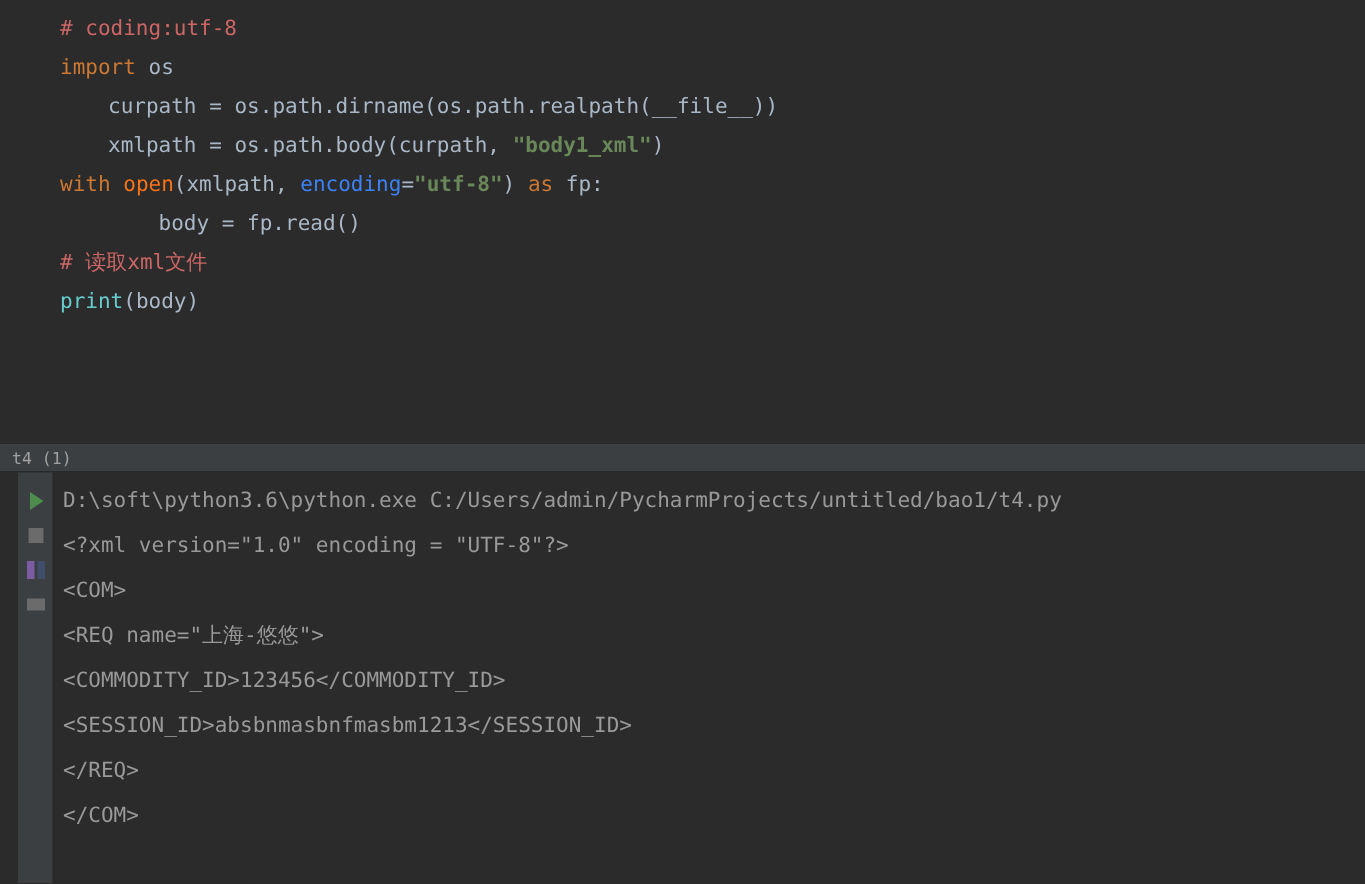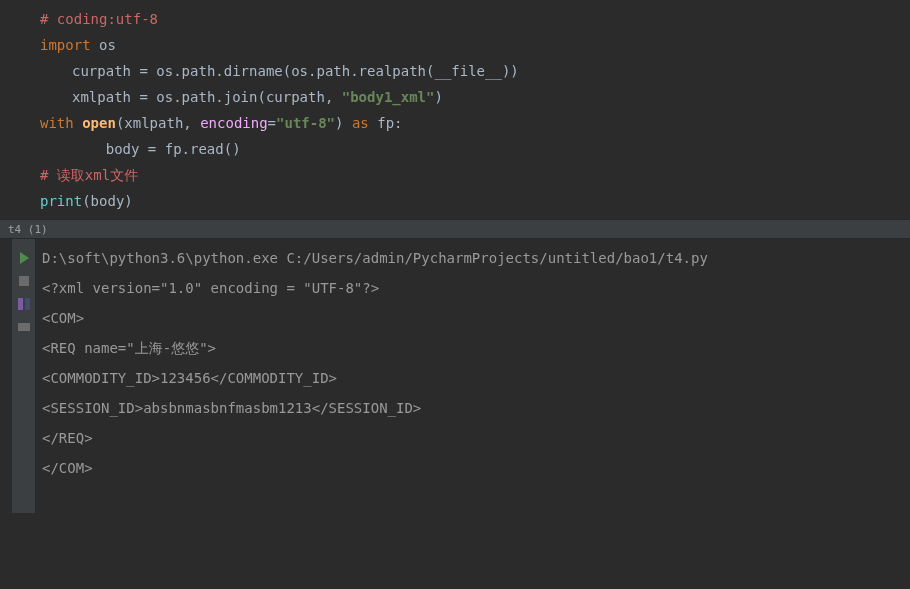--- a/index.html
+++ b/index.html
@@ -11,41 +11,41 @@
       width: 910px;
       height: 589px;
       font-family: 'Consolas', 'Monaco', monospace;
       font-size: 14px;
       background: #2b2b2b;
       overflow: hidden;
     }
     .editor-pane {
       background: #2b2b2b;
       padding: 6px 0 19px 0;
-      height: 219px;
+      height: 295px;
     }
     .code-line {
       line-height: 26px;
       padding: 0 40px;
       white-space: pre;
       color: #a9b7c6;
     }
     .code-line.highlighted {
       background: #323232;
     }
     .tok-comment { color: #cc6666; }
     .tok-keyword { color: #cc7832; font-weight: normal; }
     .tok-module { color: #a9b7c6; }
     .tok-name { color: #a9b7c6; }
     .tok-func { color: #a9b7c6; }
     .tok-string { color: #6a8759; font-weight: bold; }
     .tok-paren { color: #a9b7c6; }
     .tok-op { color: #a9b7c6; }
-    .tok-param { color: #f0abfc; }
-    .tok-builtin { color: #fdba74; font-weight: bold; }
+    .tok-param { color: #3b82f6; }
+    .tok-builtin { color: #f97316; }
     .tok-call { color: #66cccc; }
     .tok-var { color: #a9b7c6; margin-left: 32px; }
     
     .tab-bar {
       height: 20px;
       background: #3c3f41;
       border-top: 1px solid #282828;
       border-bottom: 1px solid #282828;
       display: flex;
       align-items: flex-end;
@@ -89,21 +89,21 @@
     }
   </style>
 </head>
 <body>
 
 <div class="editor-pane">
   <div class="code-line"><span class="tok-comment"># coding:utf-8</span></div>
   <div class="code-line"><span class="tok-keyword">import</span><span class="tok-module"> os</span></div>
   <div class="code-line"><span></span></div>
   <div class="code-line"><span class="tok-var">curpath </span><span class="tok-op">=</span><span class="tok-func"> os.path.dirname(os.path.realpath(__file__))</span></div>
-  <div class="code-line"><span class="tok-var">xmlpath </span><span class="tok-op">=</span><span class="tok-func"> os.path.join(curpath, </span><span class="tok-string">"body1_xml"</span><span class="tok-func">)</span></div>
+  <div class="code-line"><span class="tok-var">xmlpath </span><span class="tok-op">=</span><span class="tok-func"> os.path.body(curpath, </span><span class="tok-string">"body1_xml"</span><span class="tok-func">)</span></div>
   <div class="code-line"><span></span></div>
   <div class="code-line"><span class="tok-keyword">with</span><span> </span><span class="tok-builtin">open</span><span class="tok-paren">(</span><span class="tok-name">xmlpath, </span><span class="tok-param">encoding</span><span class="tok-op">=</span><span class="tok-string">"utf-8"</span><span class="tok-paren">) </span><span class="tok-keyword">as</span><span class="tok-name"> fp:</span></div>
   <div class="code-line"><span class="tok-var">    body </span><span class="tok-op">=</span><span class="tok-func"> fp.read()</span></div>
   <div class="code-line highlighted"><span></span></div>
   <div class="code-line"><span class="tok-comment"># 读取xml文件</span></div>
   <div class="code-line"><span class="tok-call">print</span><span class="tok-paren">(</span><span class="tok-name">body</span><span class="tok-paren">)</span></div>
 </div>
 
 <div class="tab-bar">
   <div class="tab">

